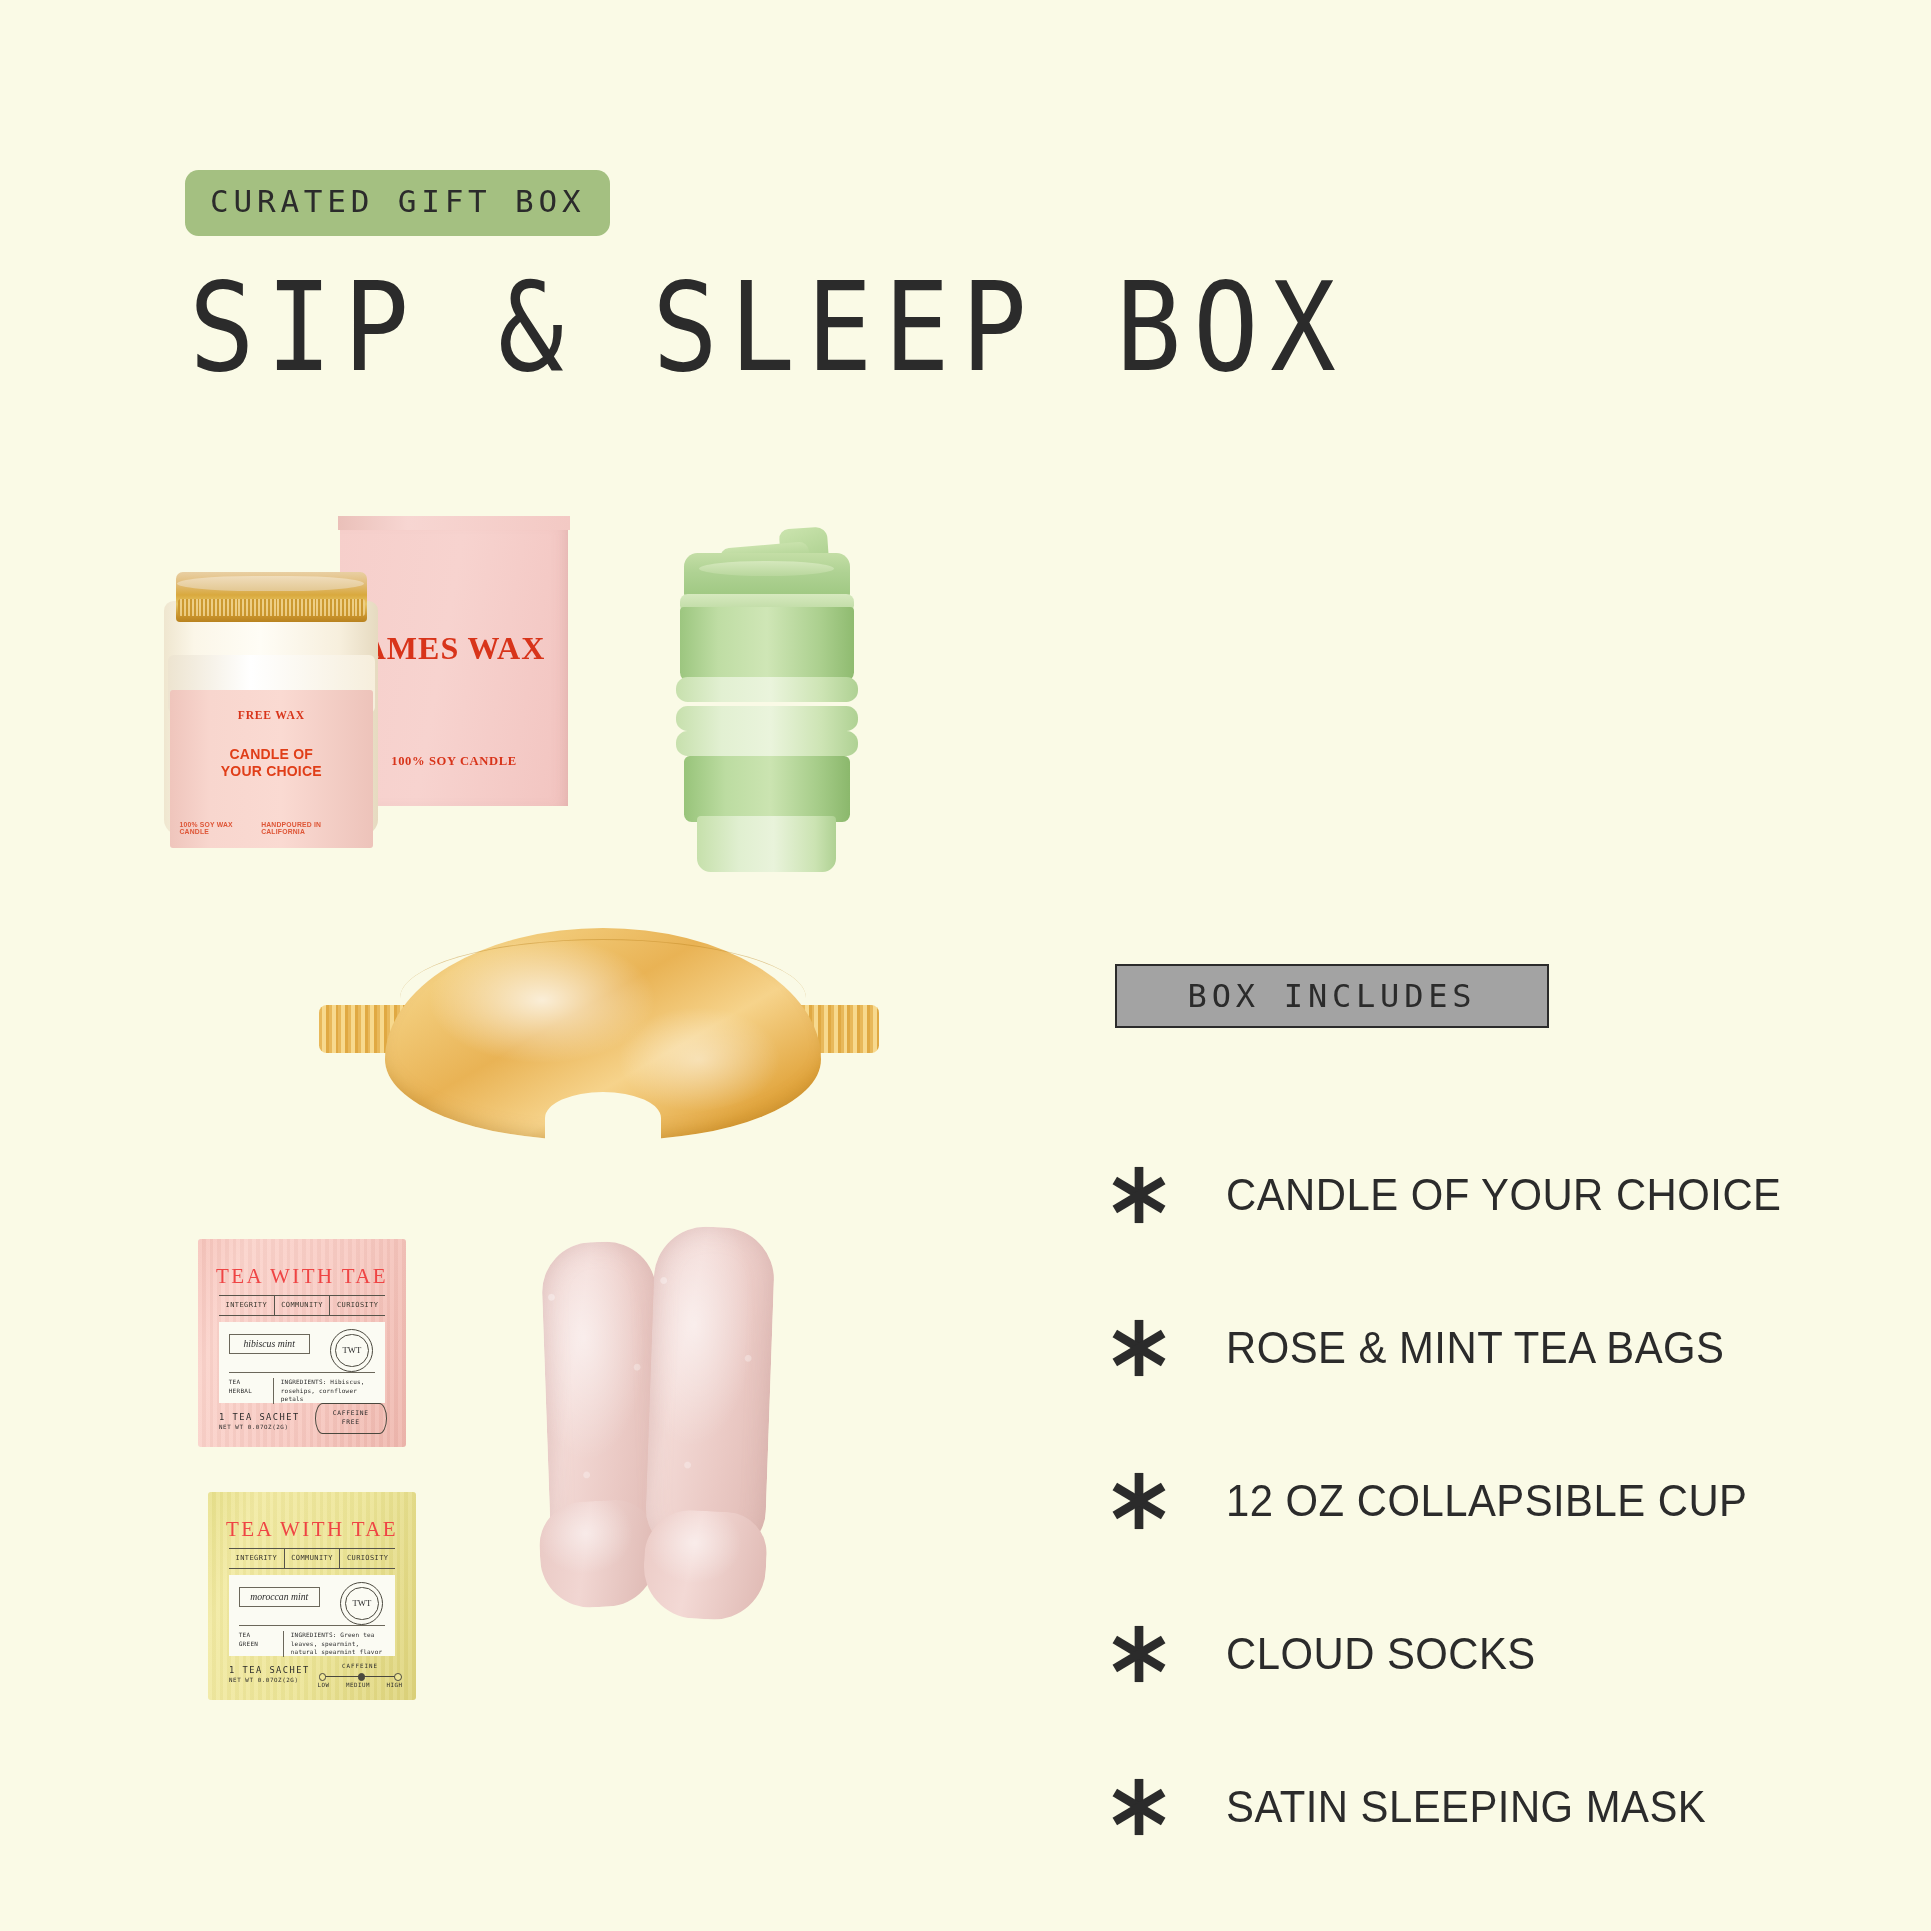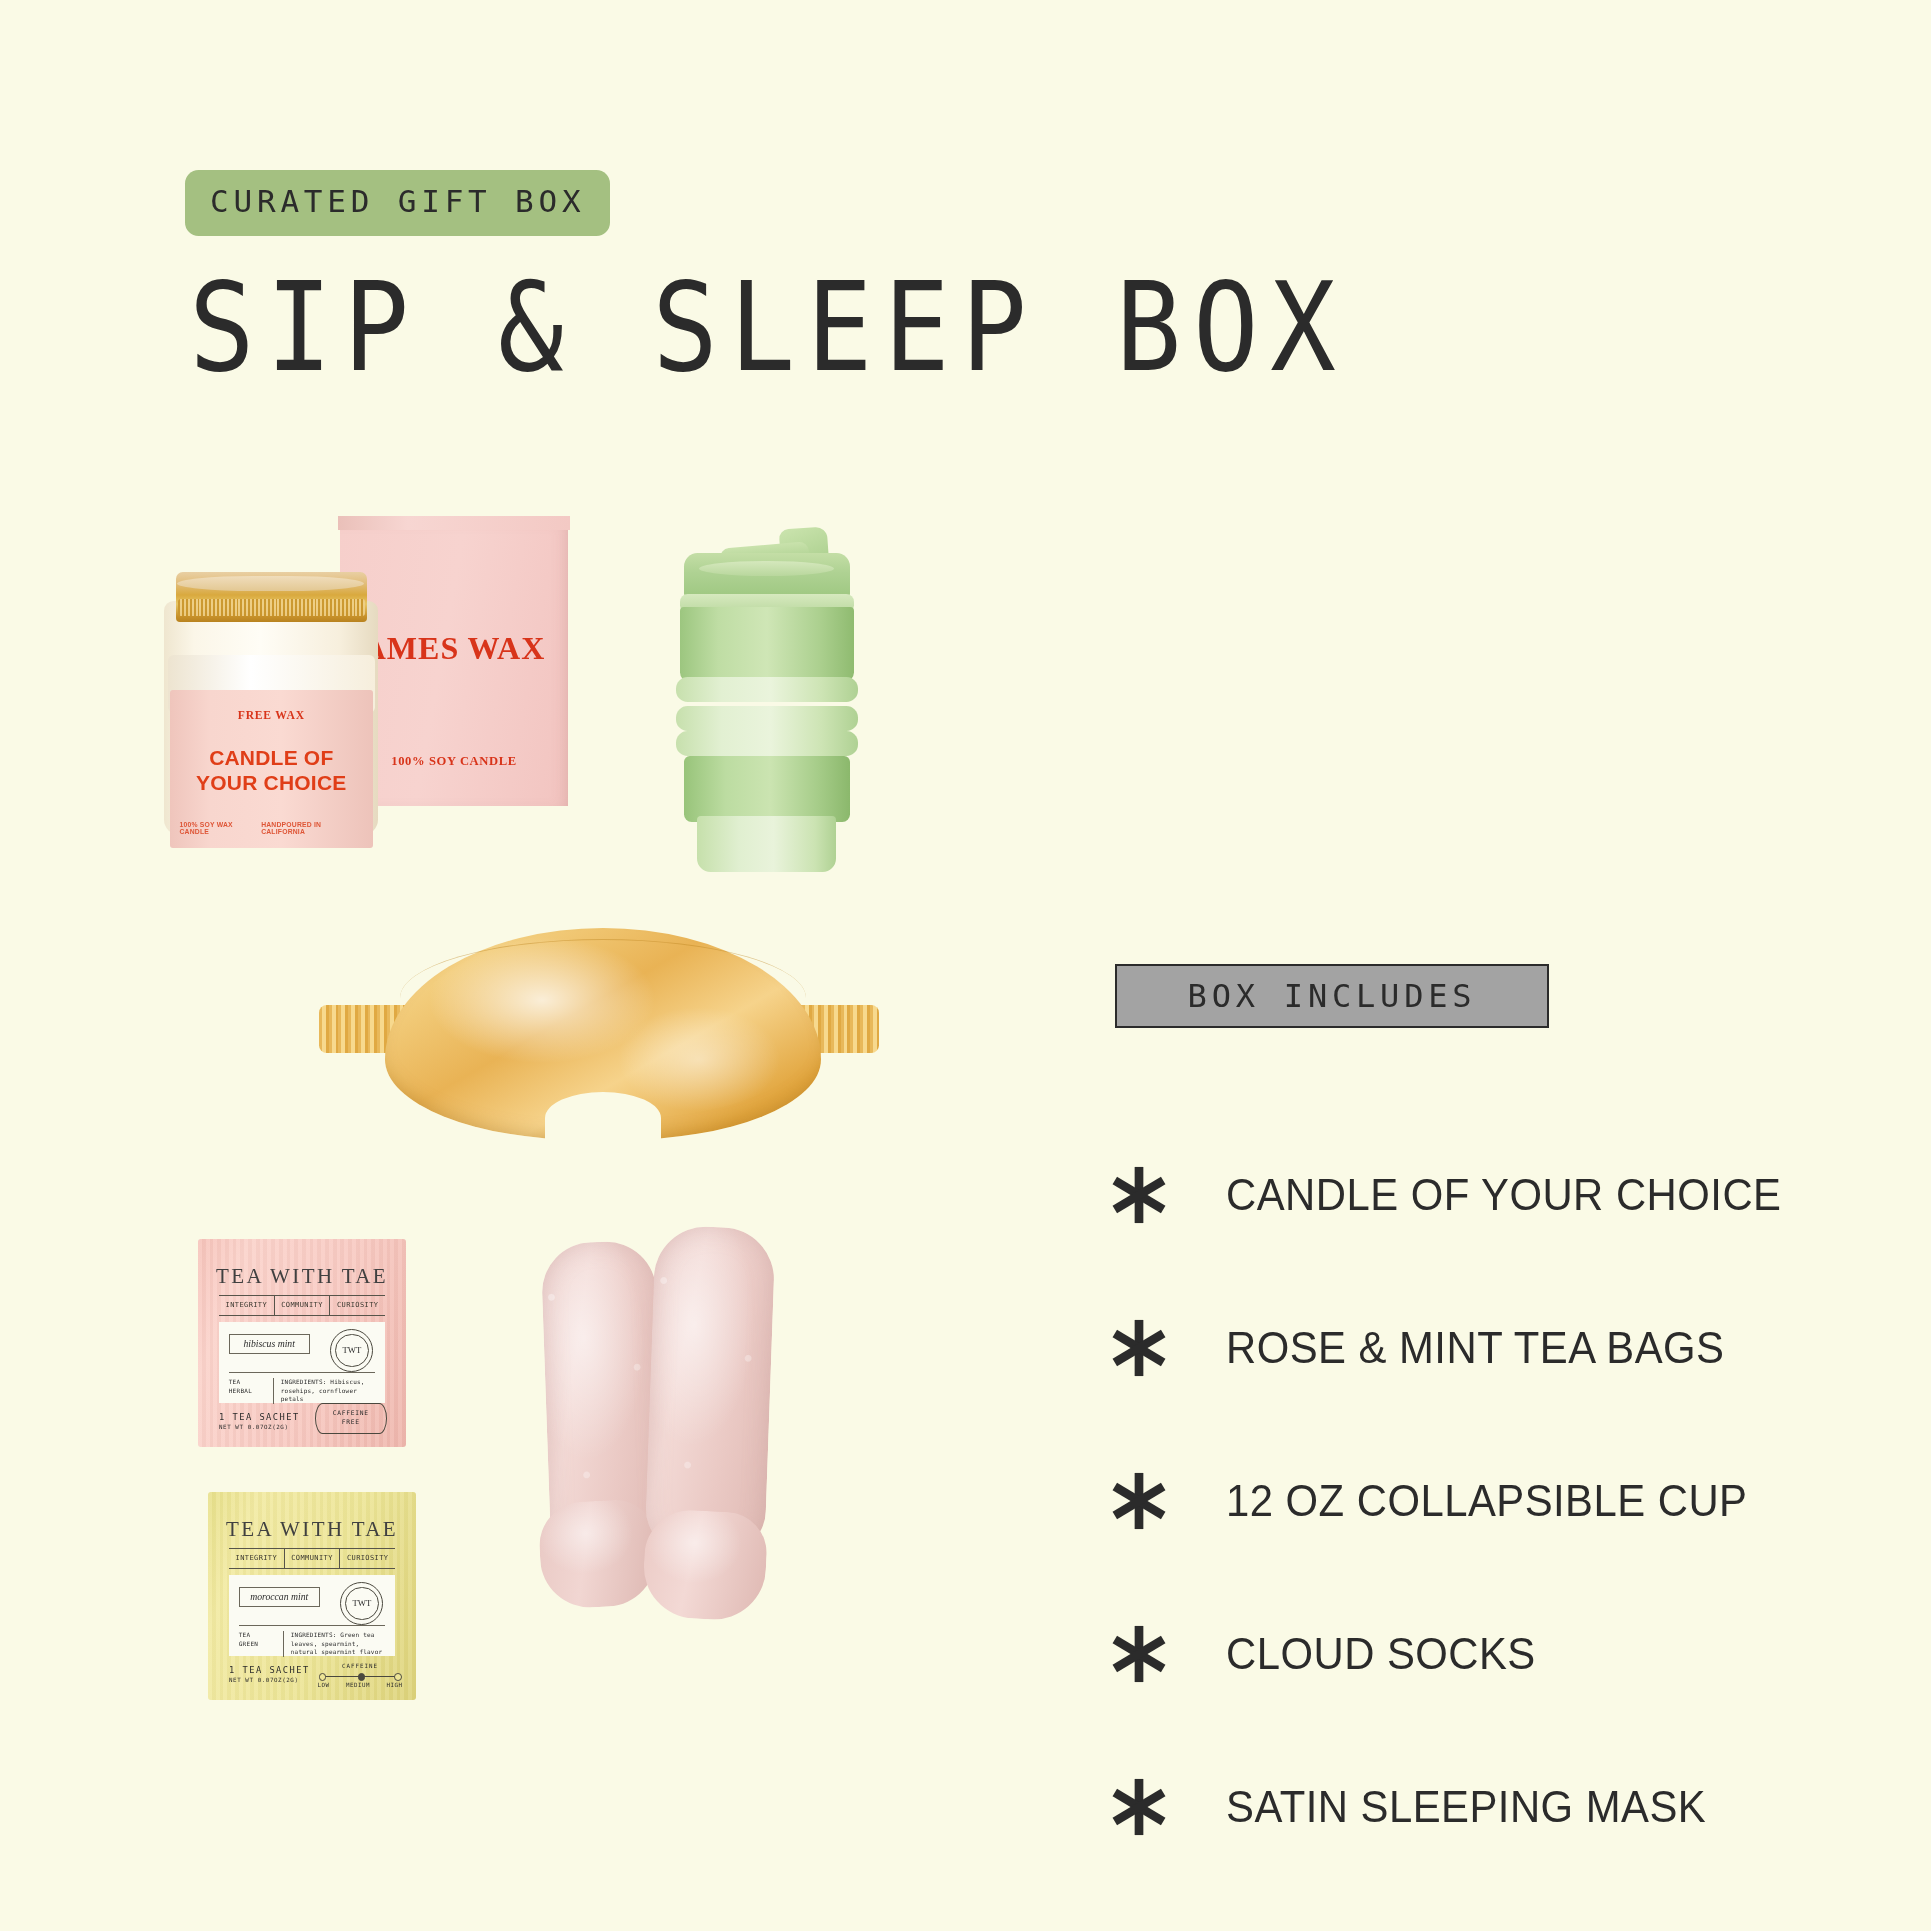--- a/index.html
+++ b/index.html
@@ -150,21 +150,21 @@
     border-radius:2.9px;
   }
   .jl-brand{
     position:absolute;top:19.3px;left:0;width:100%;text-align:center;
     font-family:"Liberation Serif", serif;font-weight:700;
     font-size:11.6px;letter-spacing:0.8px;color:#D8341A;
   }
   .jl-main{
     position:absolute;top:56px;left:0;width:100%;text-align:center;
     font-family:"Liberation Sans", sans-serif;font-weight:700;
-    font-size:21px;line-height:1.18;letter-spacing:0.2px;color:#E03E18;
+    font-size:14px;line-height:1.18;letter-spacing:0.2px;color:#E03E18;
   }
   .jl-foot{
     position:absolute;bottom:13.5px;left:9.7px;right:9.7px;
     display:flex;justify-content:space-between;
     font-family:"Liberation Sans", sans-serif;font-weight:700;
     font-size:6.8px;letter-spacing:0.2px;color:#DE5536;
   }
 
   
   .cup{left:676px;top:526px;width:183px;height:348px;}
@@ -257,21 +257,21 @@
       linear-gradient(110deg,#F6C3BA 0%,#FBD2CA 18%,#F8CAC2 55%,#EFB6AC 100%);
   }
   .s-yellow .sachet-bg{
     background:
       repeating-linear-gradient(90deg, rgba(255,255,255,.10) 0 3.9px, rgba(0,0,0,.02) 3.9px 7.7px),
       linear-gradient(110deg,#E8E08A 0%,#F2EAA1 18%,#EDE596 55%,#DDD37A 100%);
   }
   .s-title{
     position:absolute;top:25px;left:0;width:100%;text-align:center;
     font-family:"Liberation Serif", serif;
-    font-size:21px;letter-spacing:2.4px;color:#404040;
+    font-size:21px;letter-spacing:2.4px;color:#ef4444;
   }
   .s-values{
     position:absolute;top:56px;left:21px;right:21px;height:19.3px;
     border-top:1px solid #57544A;border-bottom:1px solid #57544A;
     display:flex;
   }
   .s-values div{
     flex:1;text-align:center;
     font-family:"DejaVu Sans Mono", monospace;
     font-size:7px;letter-spacing:0.4px;color:#3A382F;

